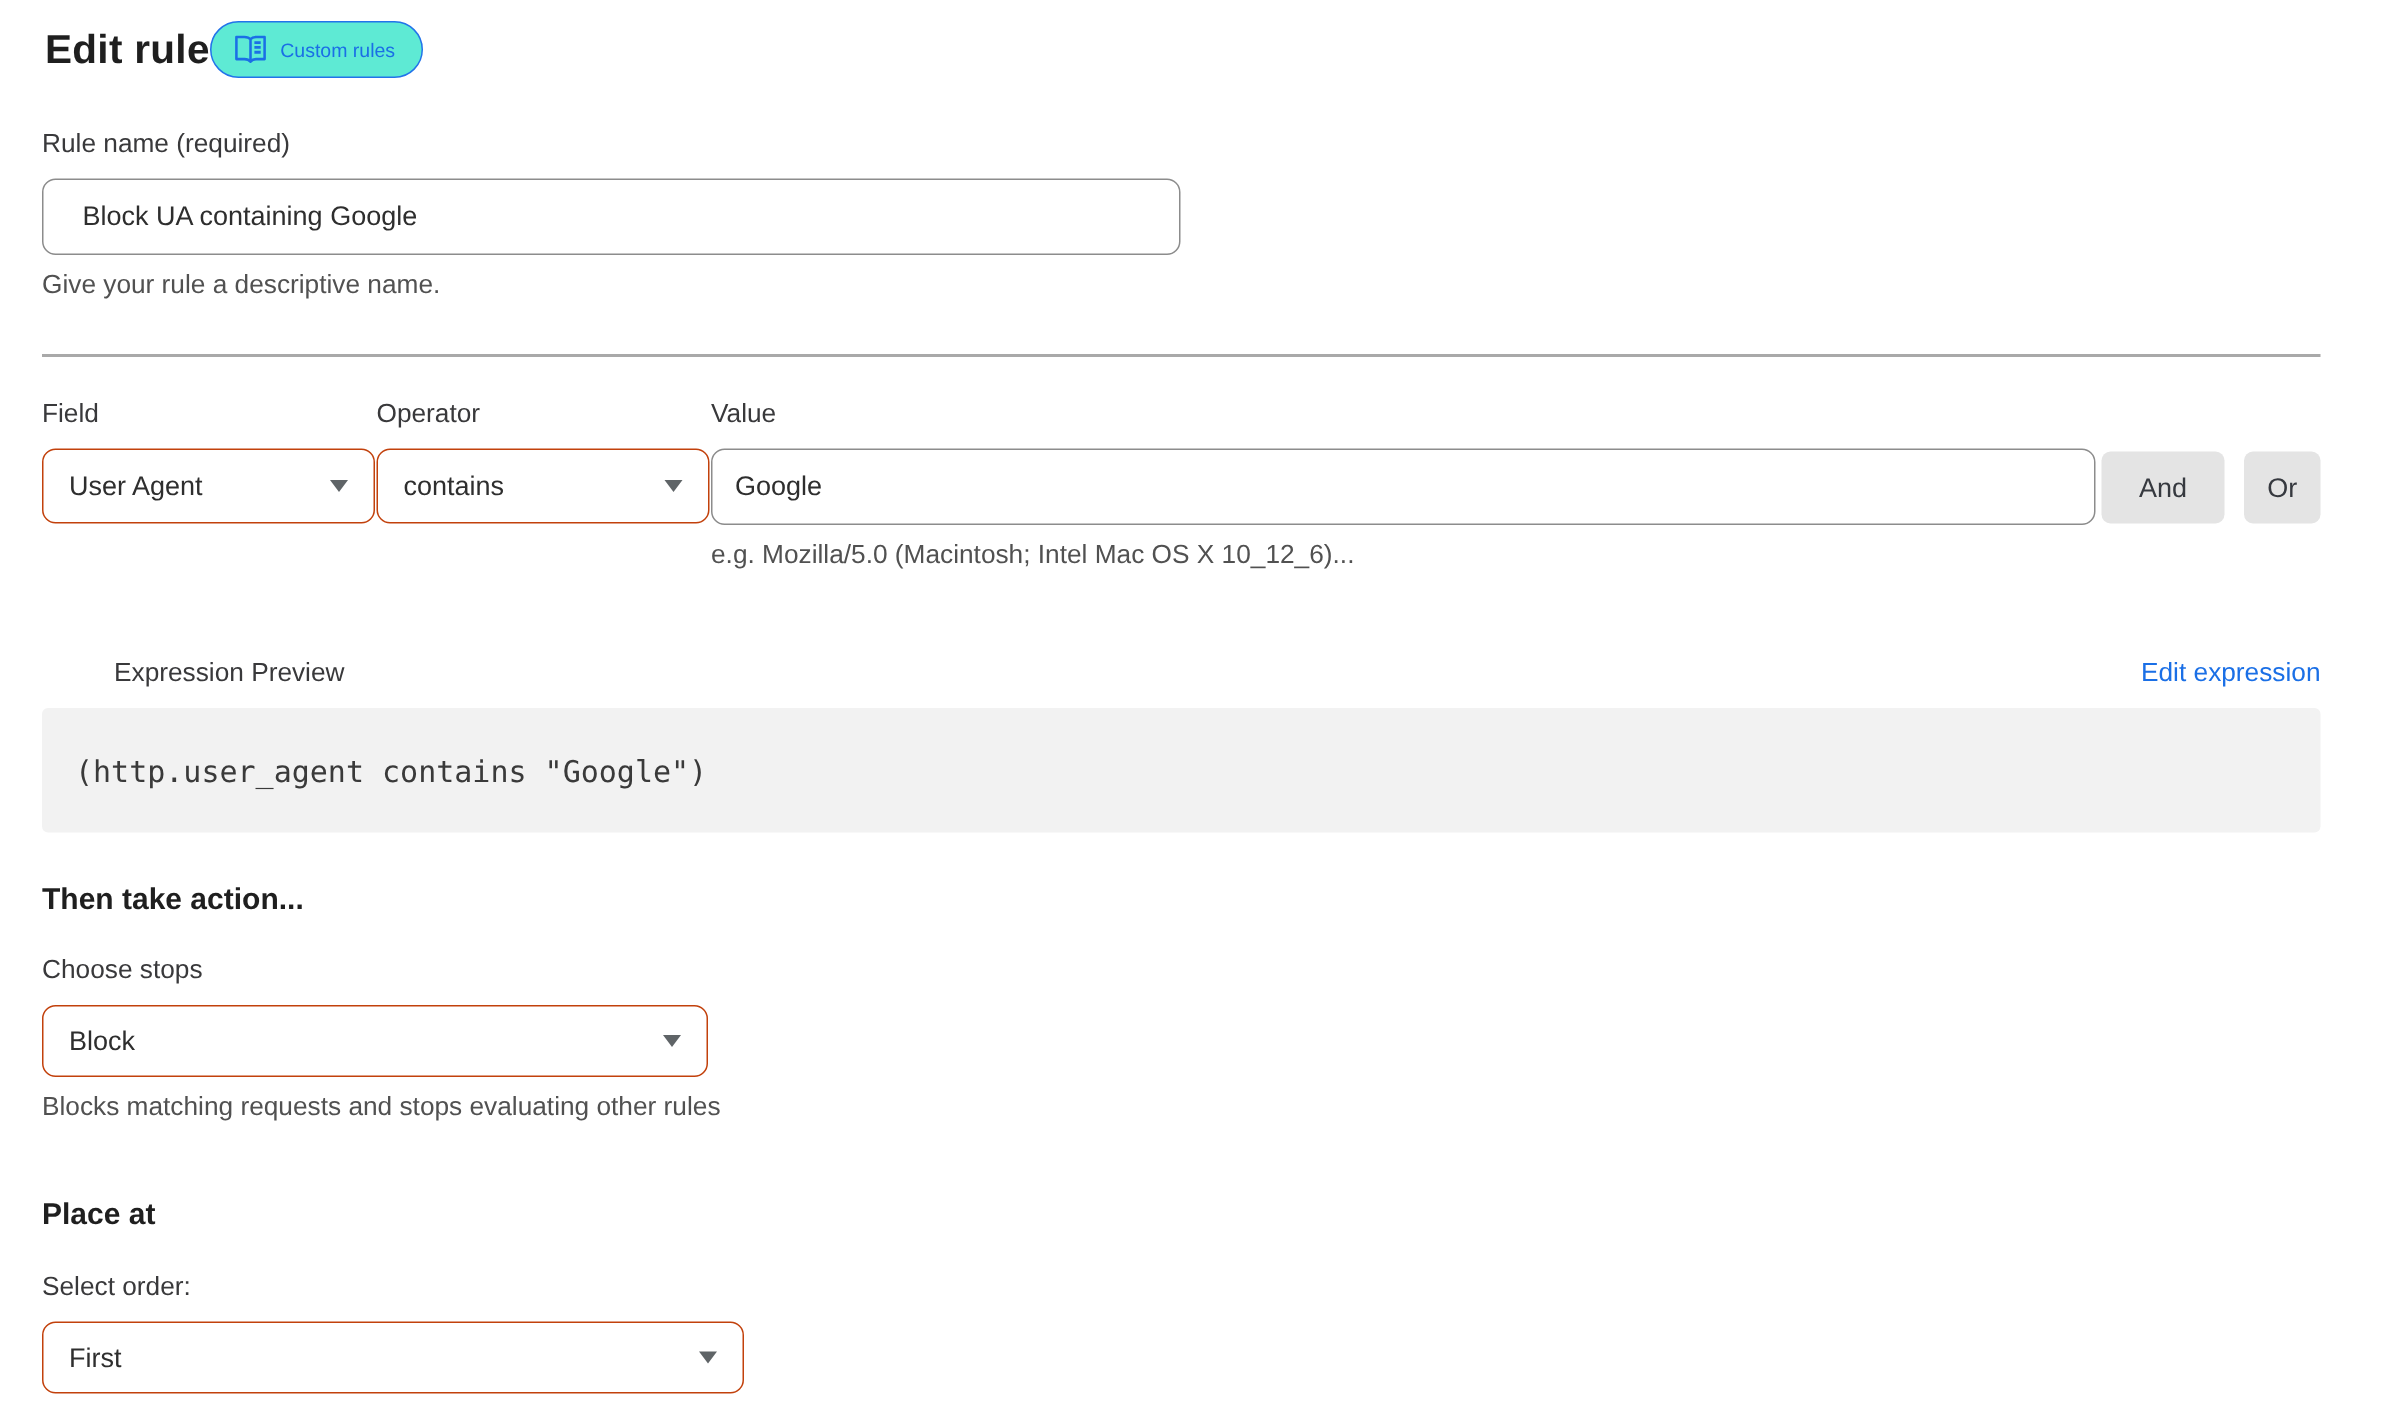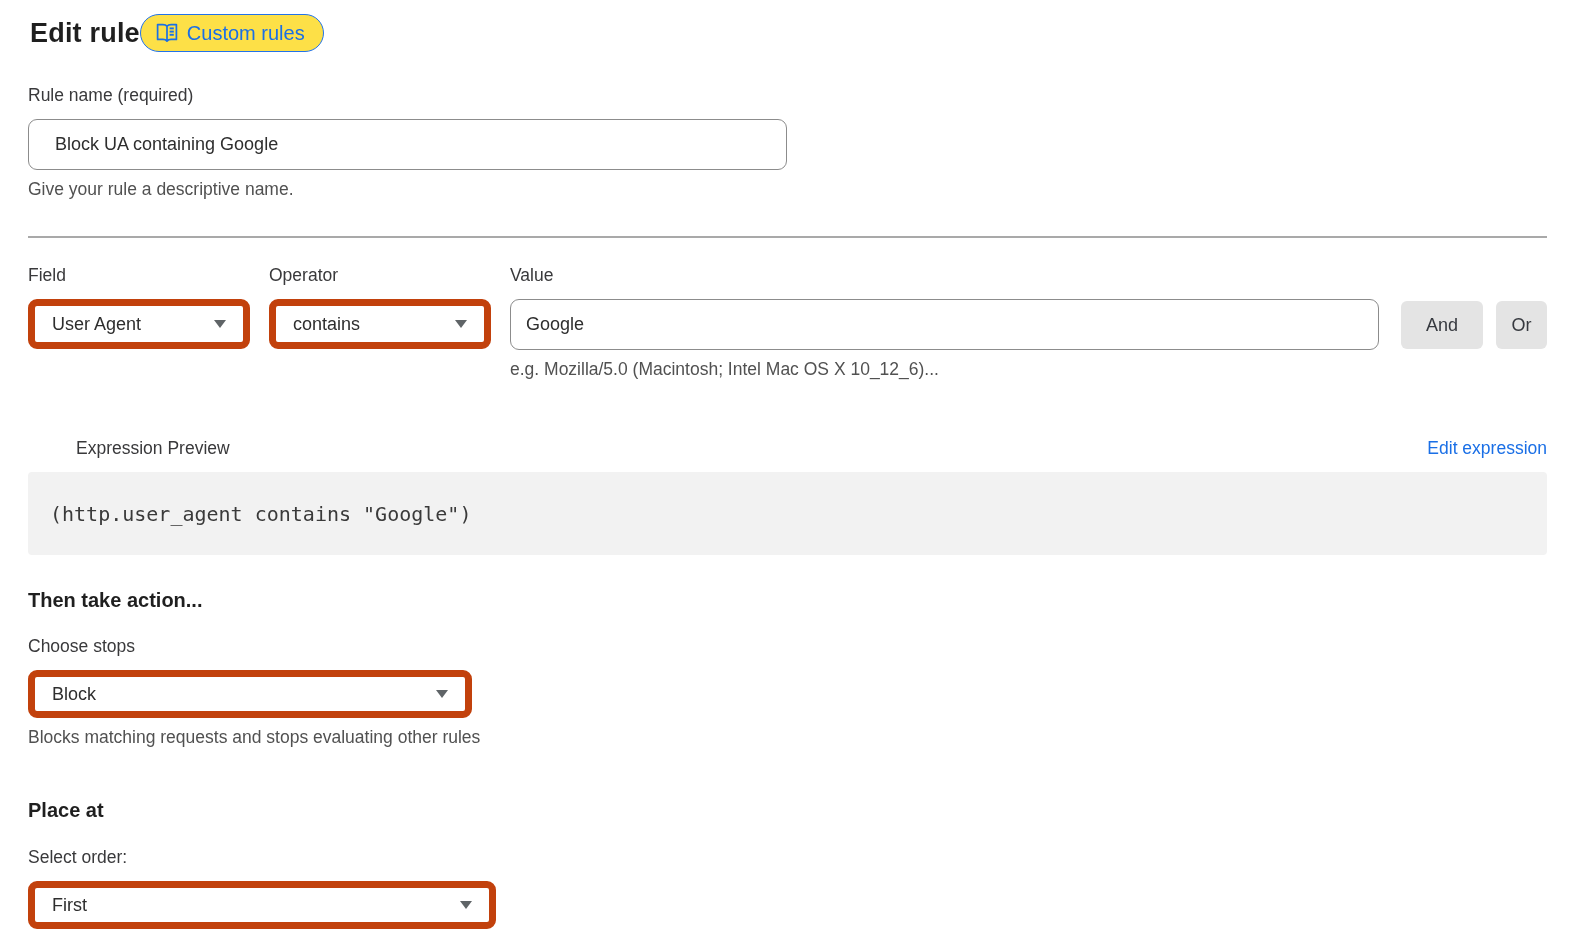--- a/index.html
+++ b/index.html
@@ -11,55 +11,55 @@
     overflow: hidden;
   }
   .page { padding: 14px 0 0 28px; width: 1547px; }
 
   
   .header-row { display: flex; align-items: center; margin-left: 2px; }
   h1.page-title { font-size: 27px; font-weight: 700; color: #1f1f1f; letter-spacing: 0.2px; }
   .pill {
     display: inline-flex; align-items: center; gap: 9px;
     height: 38px; padding: 0 18px 0 15px;
-    background: #fde047; border: 1.6px solid #2273ea; border-radius: 19px;
-    color: #1a6fe6; font-size: 20px; font-family: inherit; cursor: pointer; justify-content: space-between;
+    background: #5eead4; border: 1.6px solid #2273ea; border-radius: 19px;
+    color: #1a6fe6; font-size: 13px; font-family: inherit; cursor: pointer; justify-content: space-between;
   }
   .pill svg { display: block; }
 
   
   .form-label { display: block; font-size: 17.5px; color: #39393b; margin-bottom: 13px; }
   .help { font-size: 17.5px; color: #515151; margin-top: 9px; }
   .text-input {
     height: 51px; background: #fff;
     border: 1px solid #8c8c8c; border-radius: 9px;
     padding: 0 15px; font-size: 18px; color: #2e2e2e;
     font-family: "Liberation Sans", sans-serif;
     width: 100%; outline: none;
   }
   .select {
     height: 50px; background: #fff;
-    border: 7px solid #c2410c; border-radius: 9px;
+    border: 1px solid #c2410c; border-radius: 9px;
     padding: 0 17px; display: flex; align-items: center; justify-content: space-between;
     font-size: 18px; color: #2e2e2e; cursor: pointer;
   }
   .chev {
     width: 0; height: 0;
     border-left: 6px solid transparent; border-right: 6px solid transparent;
     border-top: 8px solid #5f6467;
   }
 
   
   .rule-name-group { margin-top: 33px; }
   .rule-name-group .text-input { width: 759px; padding-left: 26px; }
 
   .divider { width: 1519px; height: 2px; background: #a9a9a9; margin-top: 36px; }
 
   
-  .cond-row { display: flex; gap: 19px; margin-top: 27px; width: 1519px; }
+  .cond-row { display: flex; gap: 1px; margin-top: 27px; width: 1519px; }
   .col-field .select, .col-field { width: 222px; }
   .col-operator .select, .col-operator { width: 222px; }
   .col-value { flex: 1; }
   .col-value .text-input { width: 100%; }
   .andor { display: flex; gap: 13px; margin-top: 36px; margin-left: 3px; }
   .gray-btn {
     height: 48px; border: none; border-radius: 6px;
     background: #e4e4e4; color: #36393f; font-size: 18px;
     font-family: inherit; cursor: pointer;
   }

